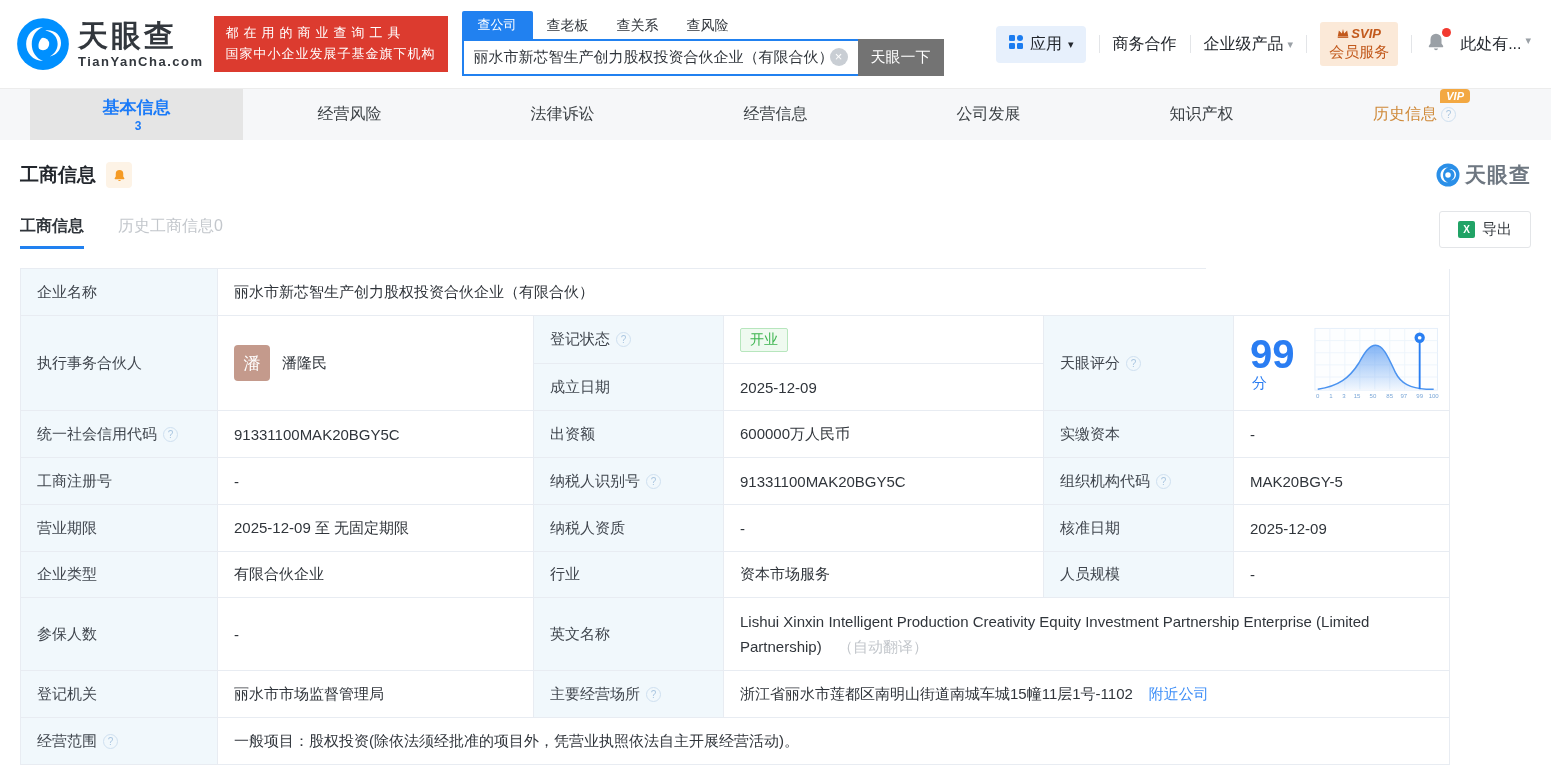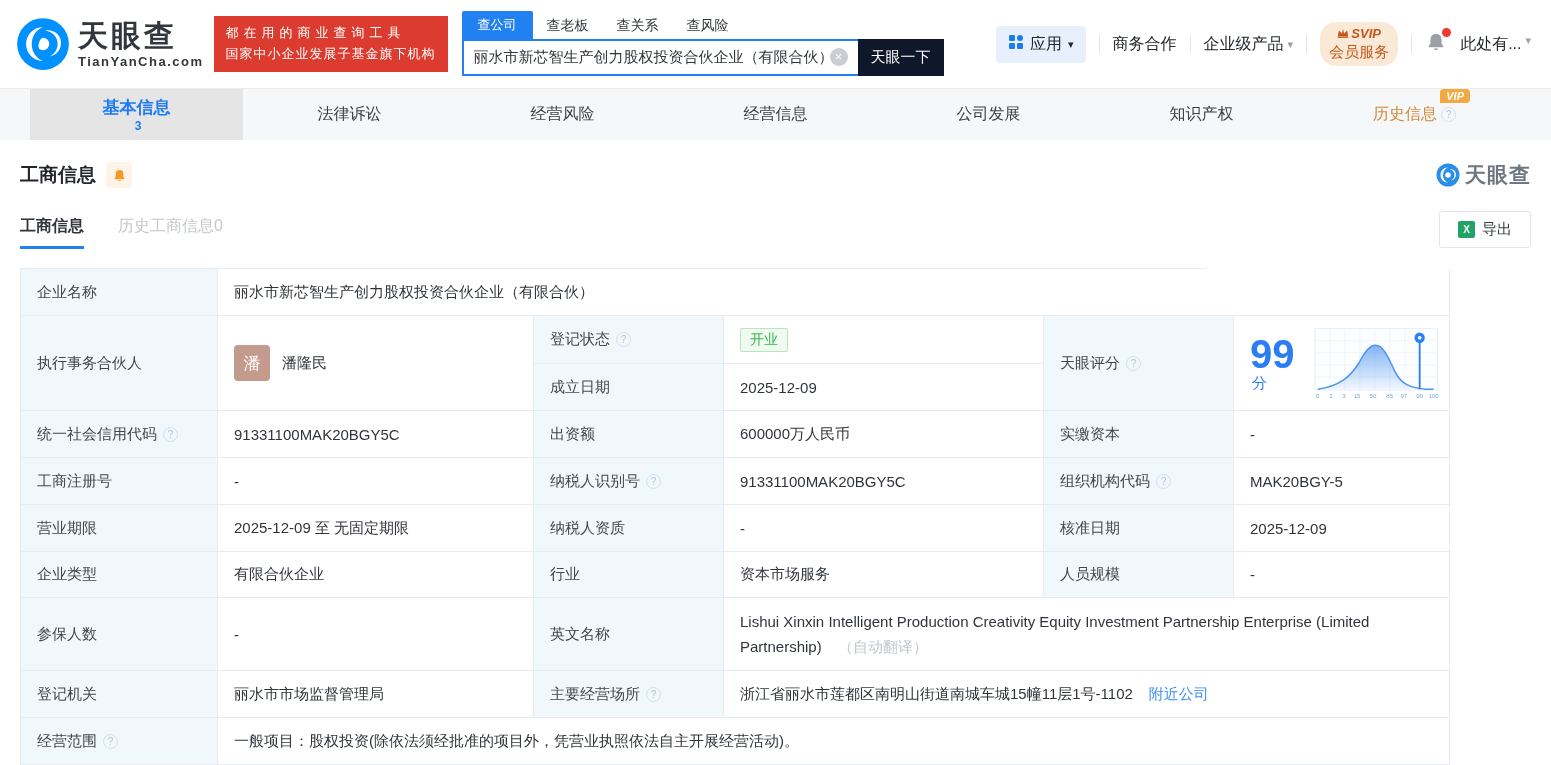--- a/index.html
+++ b/index.html
@@ -18,28 +18,28 @@
   .promo .p2 { letter-spacing:1px; display:block; }
 
   .searchbox { margin-left:14px; width:482px; }
   .stabs { display:flex; align-items:flex-end; height:27px; }
   .stab { font-size:14px; color:#30353b; padding:4px 14px; cursor:pointer; }
   .stab.active { background:#2181f0; color:#fff; border-radius:2px 2px 0 0; font-size:13px; padding:5px 16px; }
   .srow { display:flex; height:37px; }
   .sinput-wrap { position:relative; flex:1; }
   .sinput-wrap input { width:100%; height:37px; border:2px solid #2181f0; border-right:none; padding:0 34px 0 10px; font-size:15px; color:#30353b; outline:none; font-family:inherit; }
   .sclear { position:absolute; right:10px; top:9px; width:18px; height:18px; border-radius:50%; background:#c9ced4; color:#fff; font-size:13px; line-height:18px; text-align:center; cursor:pointer; }
-  .sbtn { width:86px; height:37px; background:#0f172a; color:#fff; border:none; font-size:15px; cursor:pointer; font-family:inherit; }
+  .sbtn { width:86px; height:37px; background:#737373; color:#fff; border:none; font-size:15px; cursor:pointer; font-family:inherit; }
 
   .topnav { margin-left:auto; display:flex; align-items:center; gap:13px; white-space:nowrap; }
   .nav-chip { display:flex; align-items:center; gap:6px; background:#e7f0fc; border-radius:4px; padding:8px 12px; font-size:16px; color:#23272d; cursor:pointer; }
   .nav-item { font-size:16px; color:#23272d; cursor:pointer; display:flex; align-items:center; gap:4px; }
   .caret { font-size:11px; color:#9aa0a6; }
   .nav-divider { width:1px; height:18px; background:#e3e5e8; }
-  .svip { background:#fbe9d8; border-radius:16px; padding:4px 9px; text-align:center; line-height:1.25; cursor:pointer; }
+  .svip { background:#fbe9d8; border-radius:3px; padding:4px 9px; text-align:center; line-height:1.25; cursor:pointer; }
   .svip .s1 { font-size:13px; font-weight:bold; font-style:italic; color:#c2591c; display:flex; align-items:center; gap:2px; justify-content:center; }
   .svip .s2 { font-size:15px; color:#c2591c; font-weight:normal; }
   .bellwrap { position:relative; cursor:pointer; }
   .reddot { position:absolute; top:-3px; right:-4px; width:9px; height:9px; border-radius:50%; background:#f23a30; }
   .profile { font-size:16px; color:#23272d; cursor:pointer; display:flex; align-items:flex-start; gap:4px; }
 
   
   .maintabs { height:52px; background:#f6f7f9; display:flex; padding:0 30px; border-top:1px solid #ececec; }
   .mtab { flex:1; display:flex; align-items:center; justify-content:center; font-size:16px; color:#3c4145; cursor:pointer; position:relative; }
   .mtab.active { background:#e5e5e5; color:#1a7af8; font-weight:bold; font-size:17px;flex-direction:column; }
@@ -174,24 +174,24 @@
       </span>
     </nav>
   </header>
 
   <nav class="maintabs">
     <div class="mtab active">
       <span>基本信息</span>
       <span class="cnt">3</span>
     </div>
     <div class="mtab">
+      <span>经营风险</span>
+    </div>
+    <div class="mtab">
       <span>法律诉讼</span>
-    </div>
-    <div class="mtab">
-      <span>经营风险</span>
     </div>
     <div class="mtab">
       <span>经营信息</span>
     </div>
     <div class="mtab">
       <span>公司发展</span>
     </div>
     <div class="mtab">
       <span>知识产权</span>
     </div>

